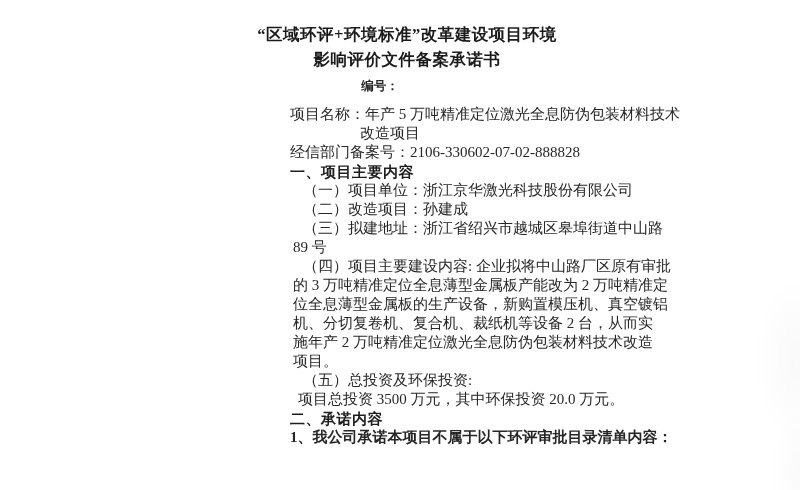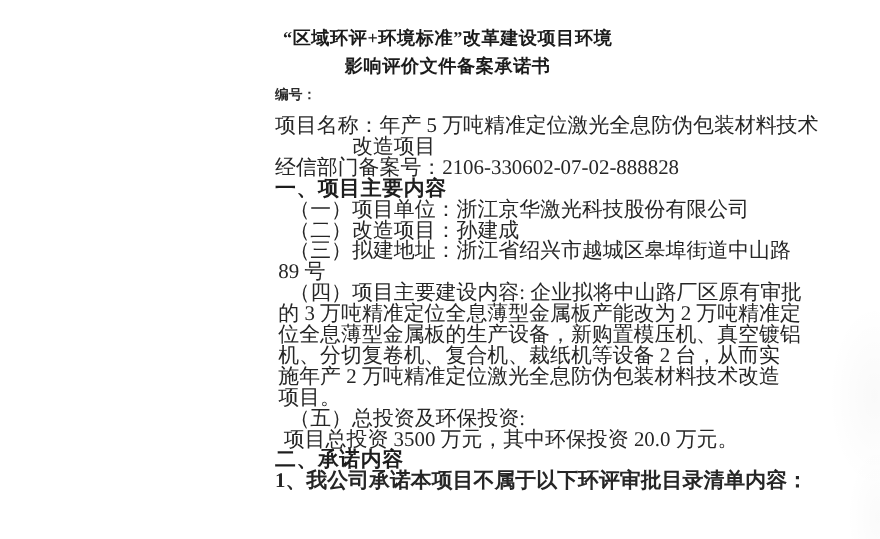--- a/index.html
+++ b/index.html
@@ -37,28 +37,29 @@
     text-align: center;
     color: #1b1b1b;
     letter-spacing: 0.5px;
     white-space: nowrap;
   }
   .number-row {
     margin-top: 7px;
     font-size: 12.5px;
     line-height: 15px;
     font-weight: 600;
-    text-align: left;
+    text-align: center;
     padding-right: 54px;
     color: #2a2a2a;
   }
   .doc-body {
     margin-top: 11px;
-    font-size: 19px;
+    font-size: 15px;
     color: #262626;
+    margin-left: 40px;
   }
   .ln {
     line-height: 19px;
     white-space: nowrap;
   }
   .hd {
     font-family: "Liberation Sans", sans-serif;
     font-weight: 700;
     letter-spacing: 0.5px;
     color: #1d1d1d;

